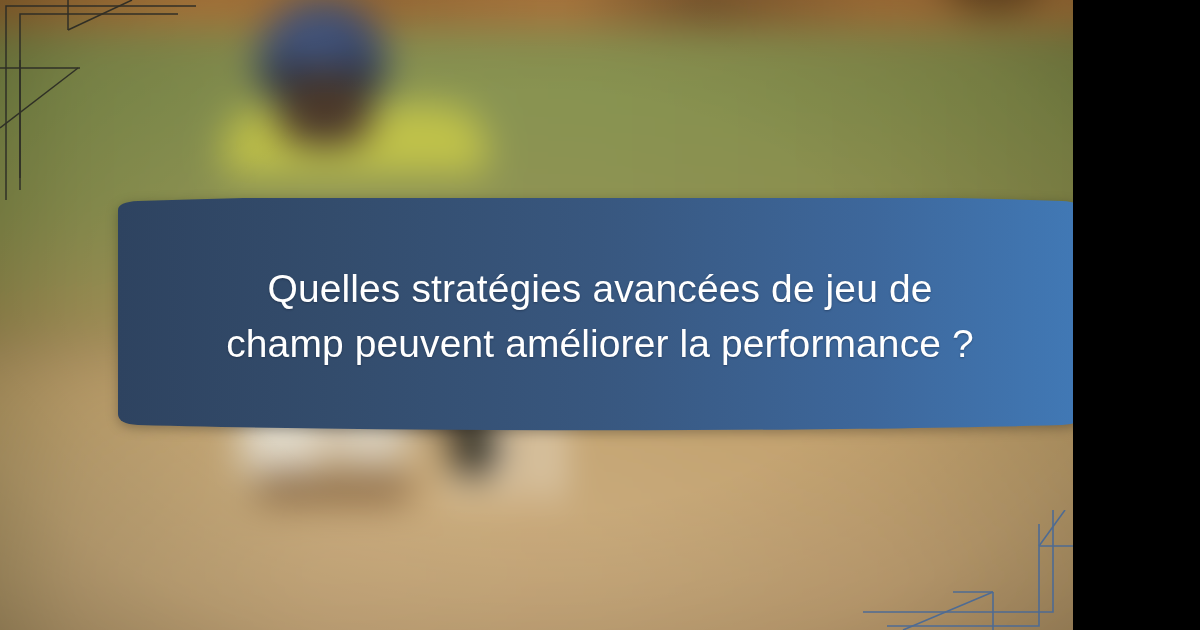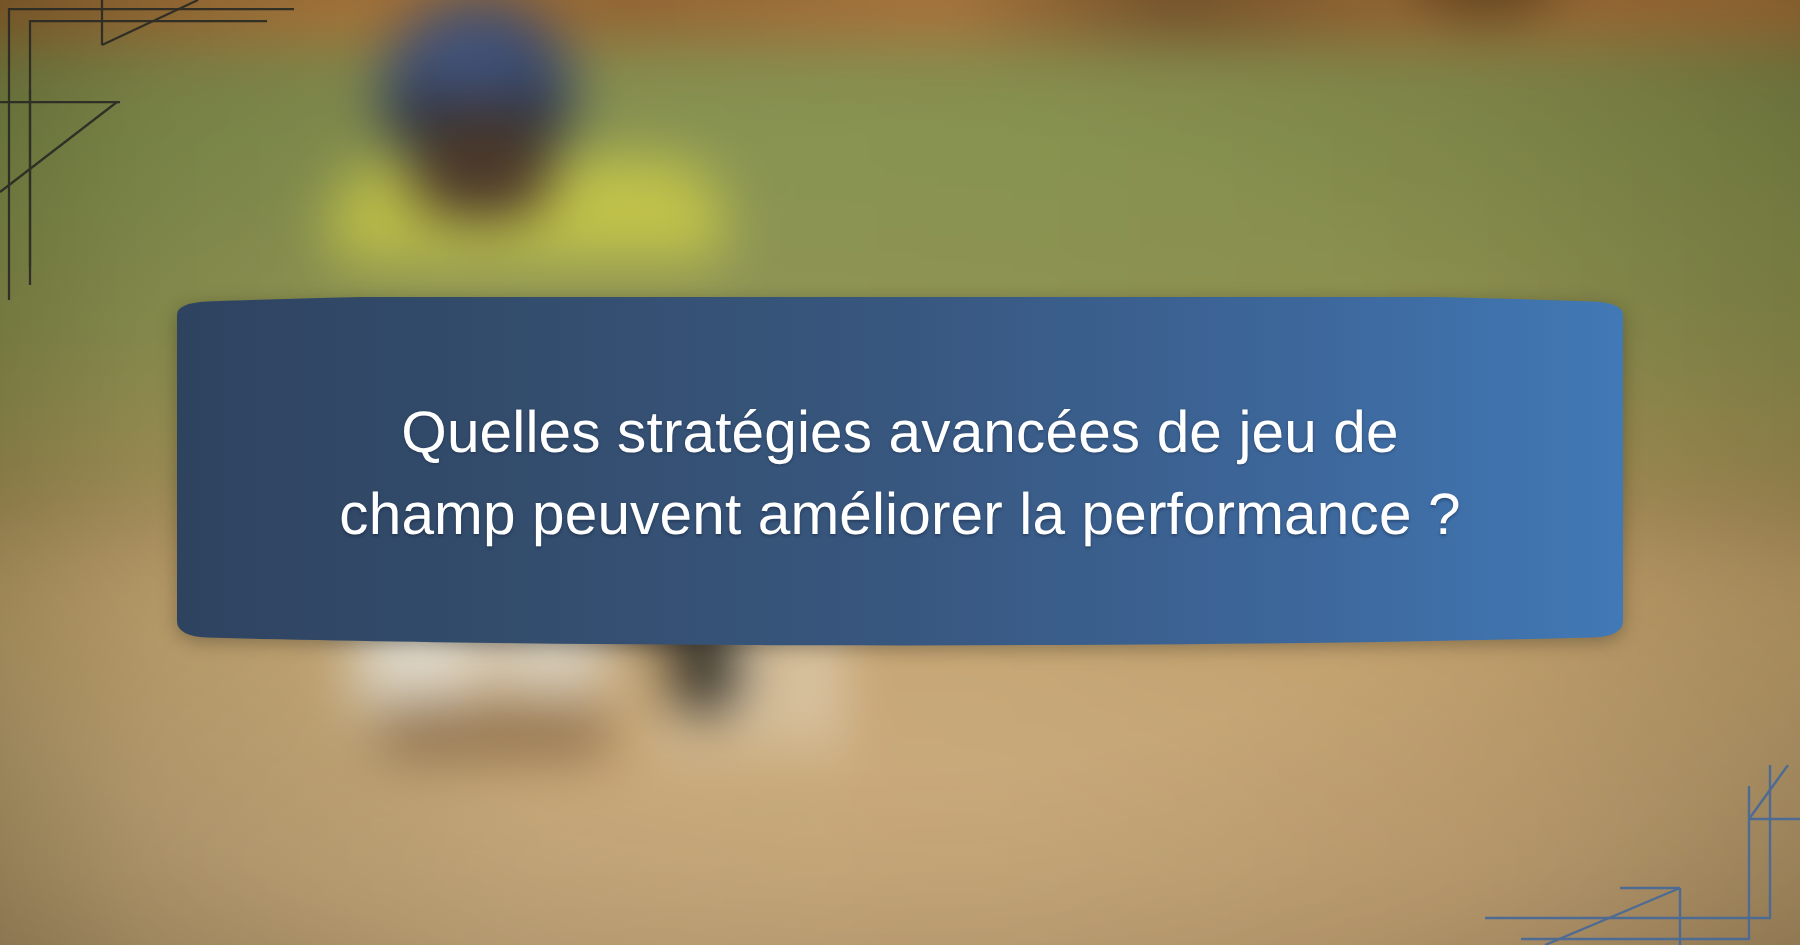--- a/index.html
+++ b/index.html
@@ -7,24 +7,24 @@
     margin: 0;
     padding: 0;
     background: #000;
   }
   body {
     font-family: "Liberation Sans", sans-serif;
   }
 
   .stage {
     position: relative;
-    width: 1200px;
+    width: 1073px;
     height: 630px;
     overflow: hidden;
-    background: #0f766e;
+    background: #a16207;
   }
 
   
   .photo {
     position: absolute;
     inset: -60px;
     overflow: hidden;
   }
 
   

